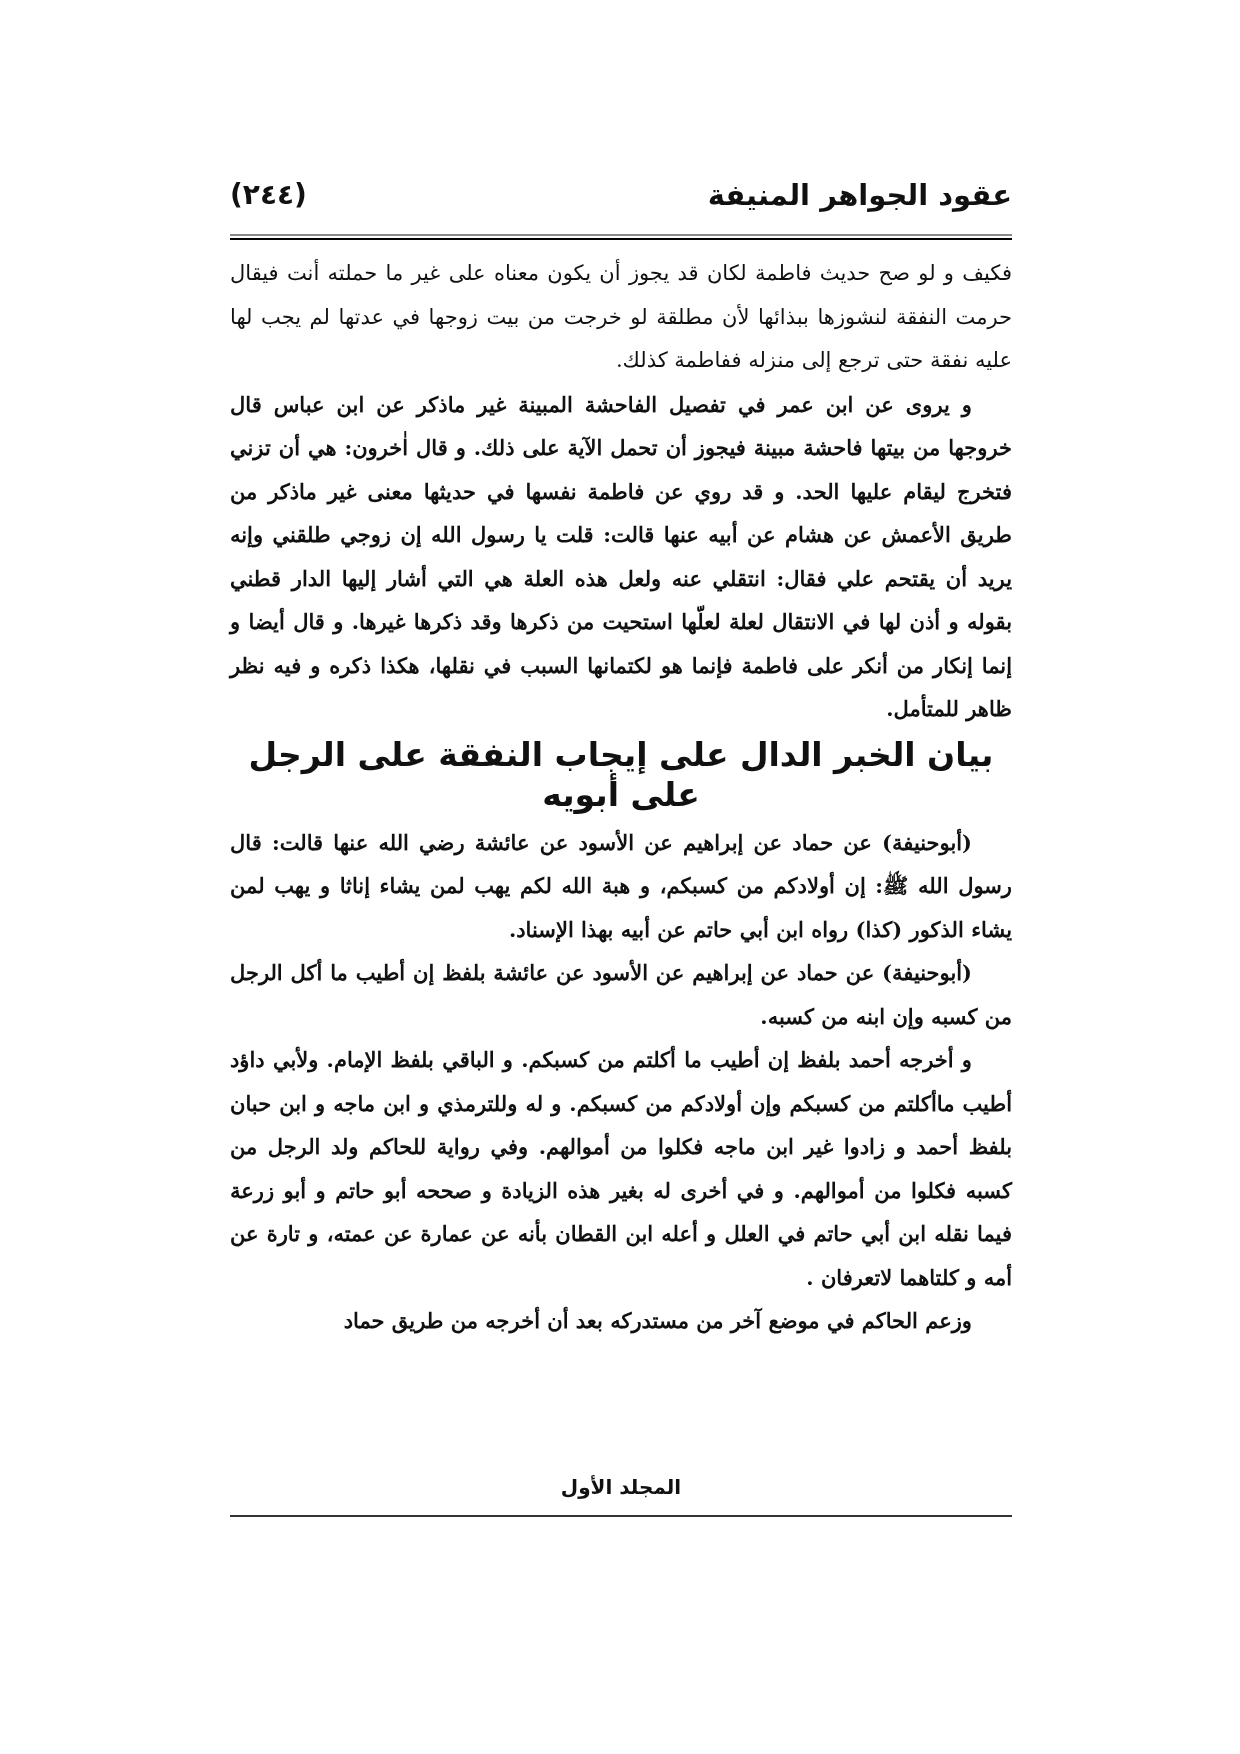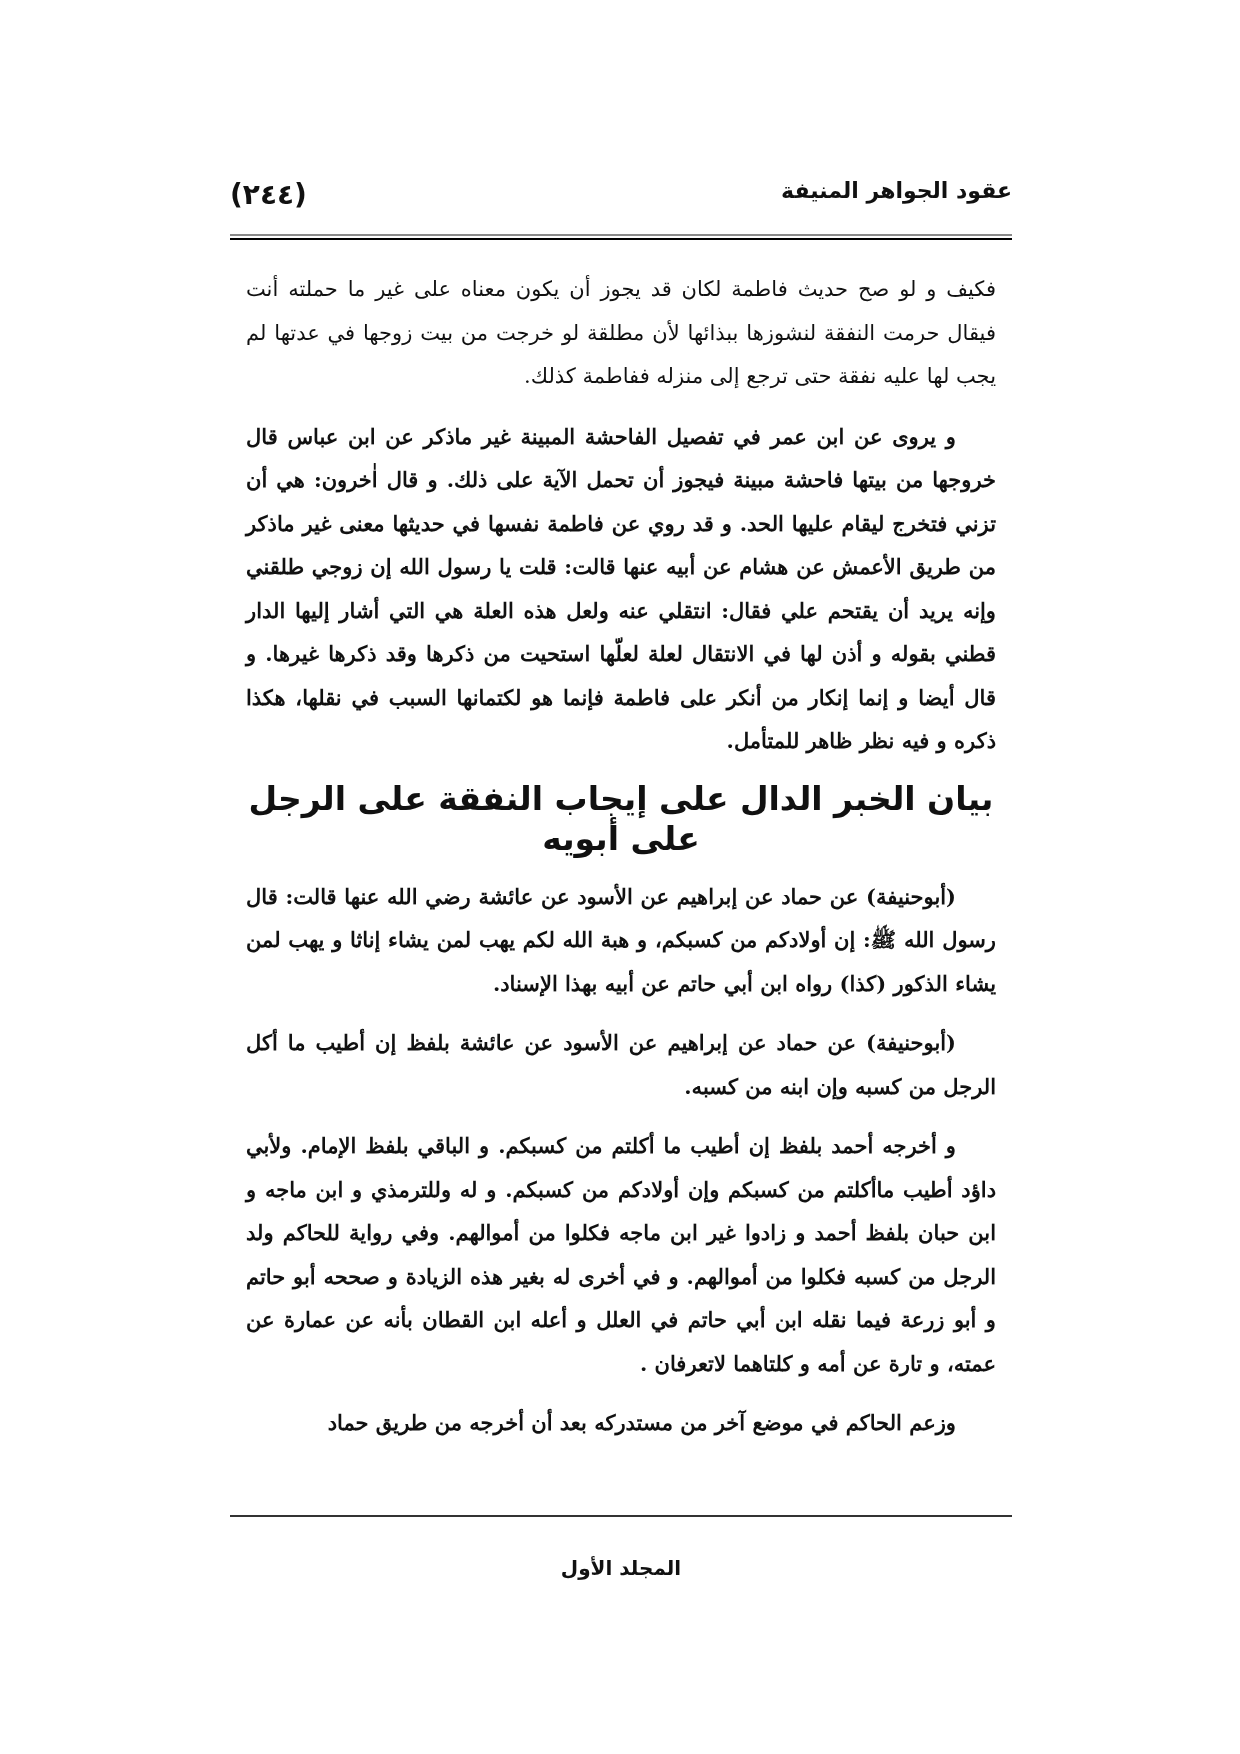--- a/index.html
+++ b/index.html
@@ -1,37 +1,37 @@
 <!DOCTYPE html>
 <html><head>
 <meta charset="utf-8">
 <style>
   html, body { margin: 0; padding: 0; background: #ffffff; }
   body { width: 1240px; height: 1754px; position: relative; overflow: hidden;
          font-family: "DejaVu Serif", "Liberation Serif", serif; color: #111; }
   .page { position: absolute; left: 230px; top: 0; width: 782px; height: 1754px; }
   .header { position: absolute; top: 178px; left: 0; width: 782px; height: 40px; direction: rtl; }
   .header .book-title { position: absolute; right: 0; top: 0; font-family: "DejaVu Sans", sans-serif;
-        font-weight: bold; font-size: 22px; }
+        font-weight: bold; font-size: 29px; }
   .header .page-num { position: absolute; left: 0; top: 0; font-family: "DejaVu Sans", sans-serif;
         font-weight: bold; font-size: 28px; }
   .rule-top { position: absolute; top: 234px; left: 0; width: 782px; height: 0;
         border-top: 2px solid #8a8a8a; }
   .rule-top2 { position: absolute; top: 238px; left: 0; width: 782px; height: 0;
         border-top: 2px solid #000; }
   .body { position: absolute; top: 252px; left: 0; width: 782px; direction: rtl; text-align: justify;
         font-size: 21px; line-height: 43.5px; }
-  .body p { margin: 16px; text-align-last: right; }
+  .body p { margin: 0; text-align-last: right; }
   .body p.indent { text-indent: 40px; font-weight: bold; }
   .heading { text-align: center !important; text-align-last: center !important;
         font-family: "DejaVu Sans", sans-serif; font-weight: bold; font-size: 33px;
         line-height: 40px; margin: 4px 0 6px 0 !important; }
   .rule-bottom { position: absolute; top: 1515px; left: 0; width: 782px; height: 0;
         border-top: 2px solid #333; }
-  .footer { position: absolute; top: 1556px; left: 0; width: 782px; text-align: center;
+  .footer { position: absolute; top: 1475px; left: 0; width: 782px; text-align: center;
         direction: rtl; font-family: "DejaVu Sans", sans-serif; font-weight: bold; font-size: 20px; }
 </style>
 </head>
 <body>
 
 <div class="page">
   <div class="header">
     <span class="book-title">عقود الجواهر المنيفة</span>
     <span class="page-num">(٢٤٤)</span>
   </div>

